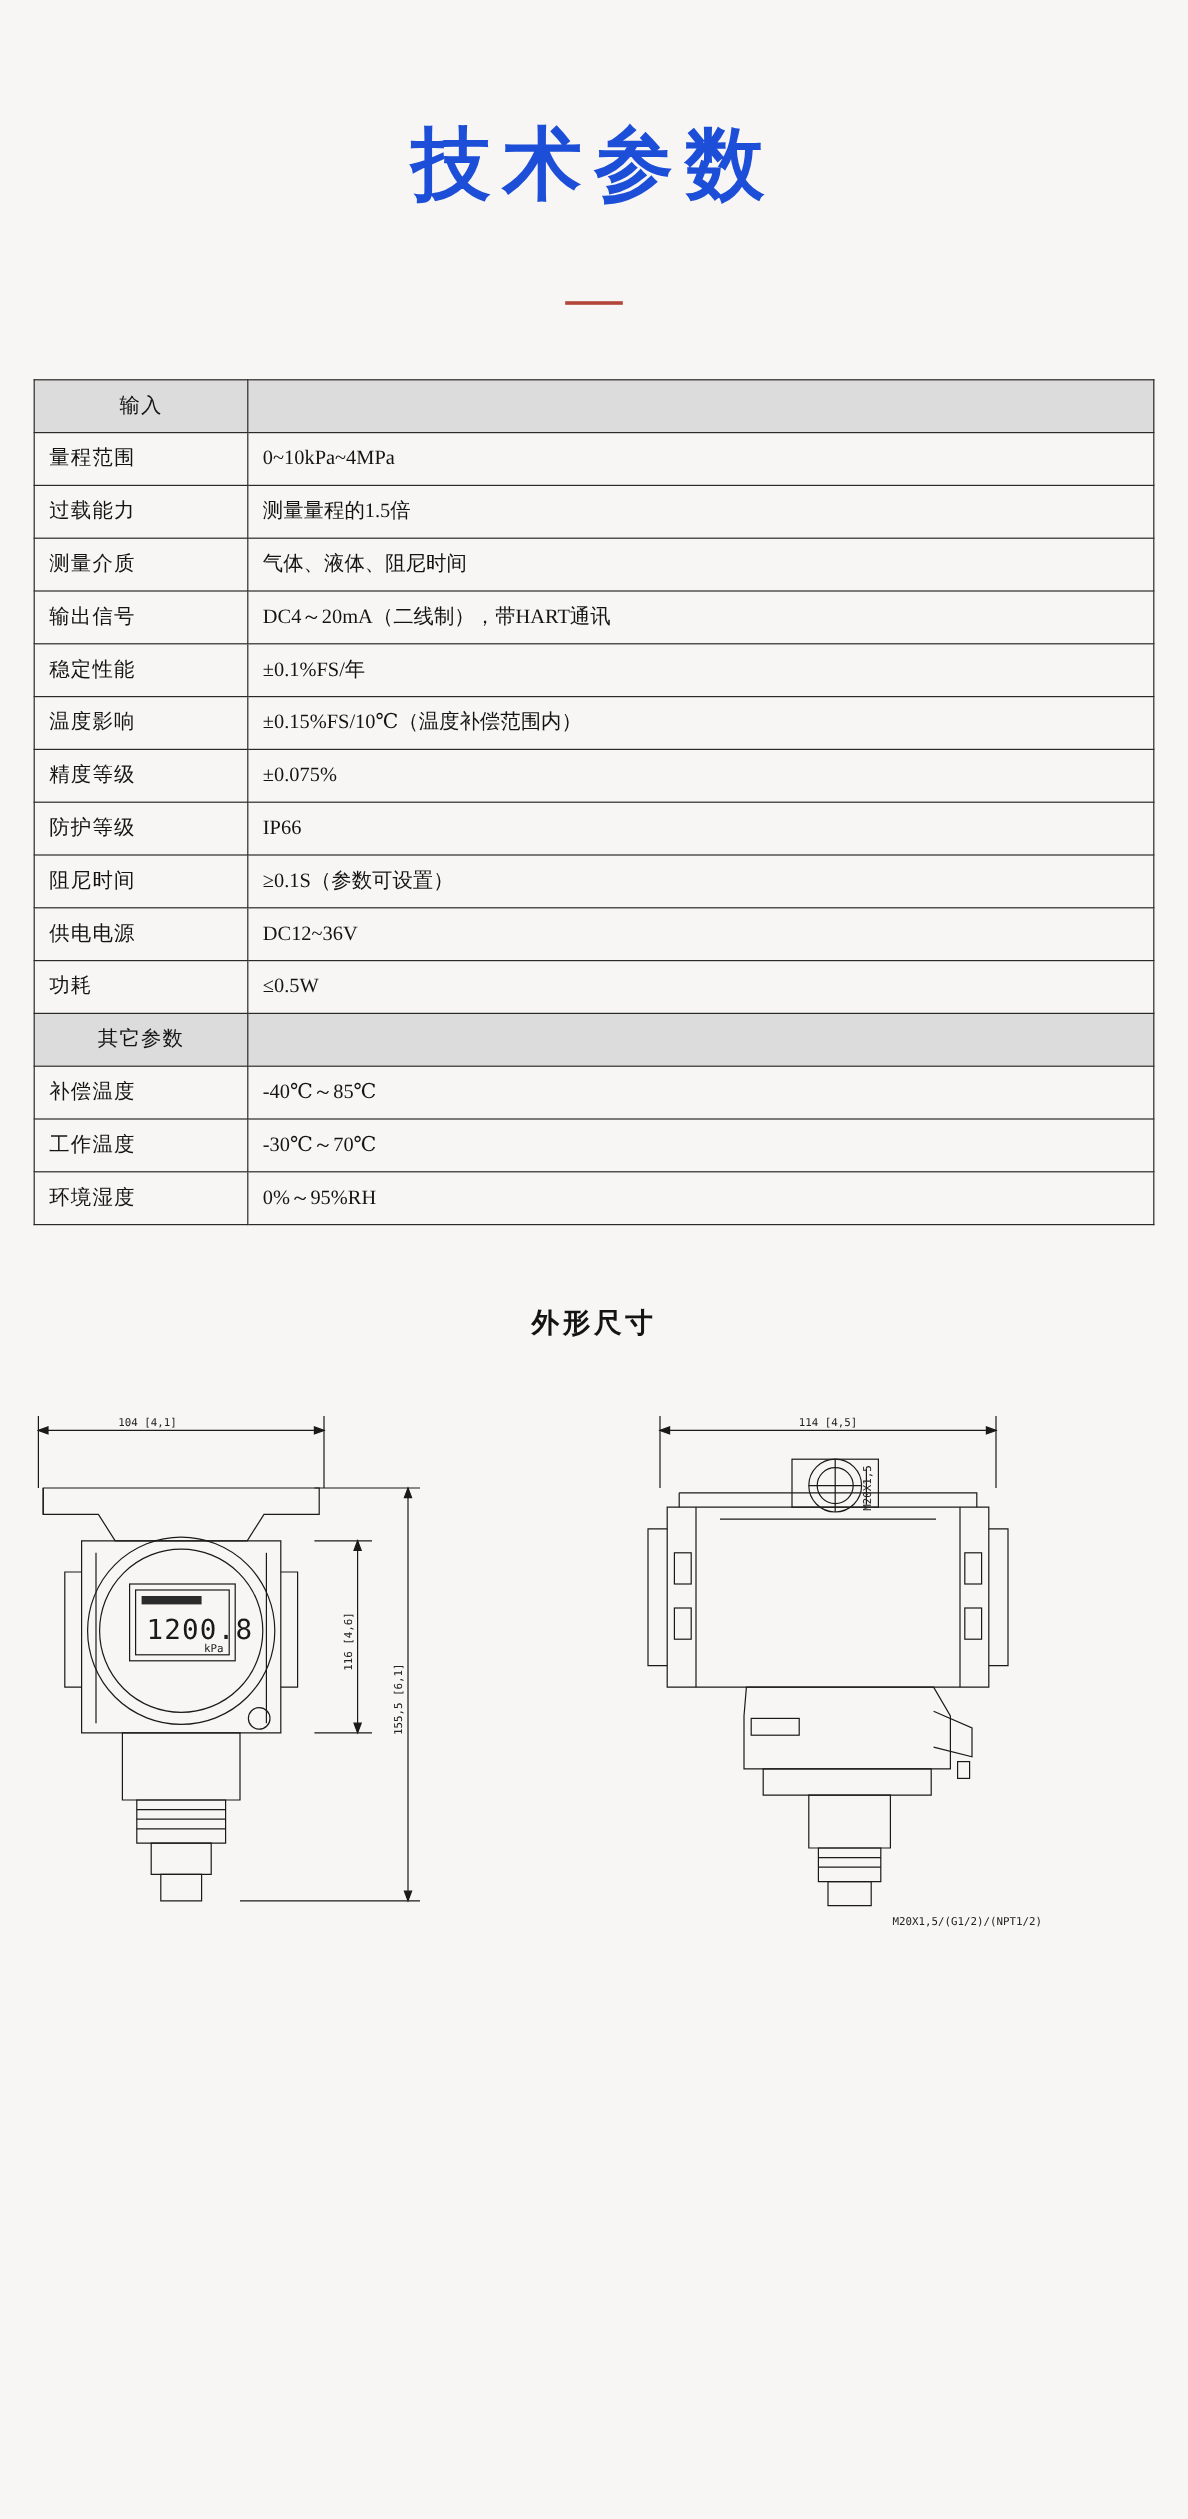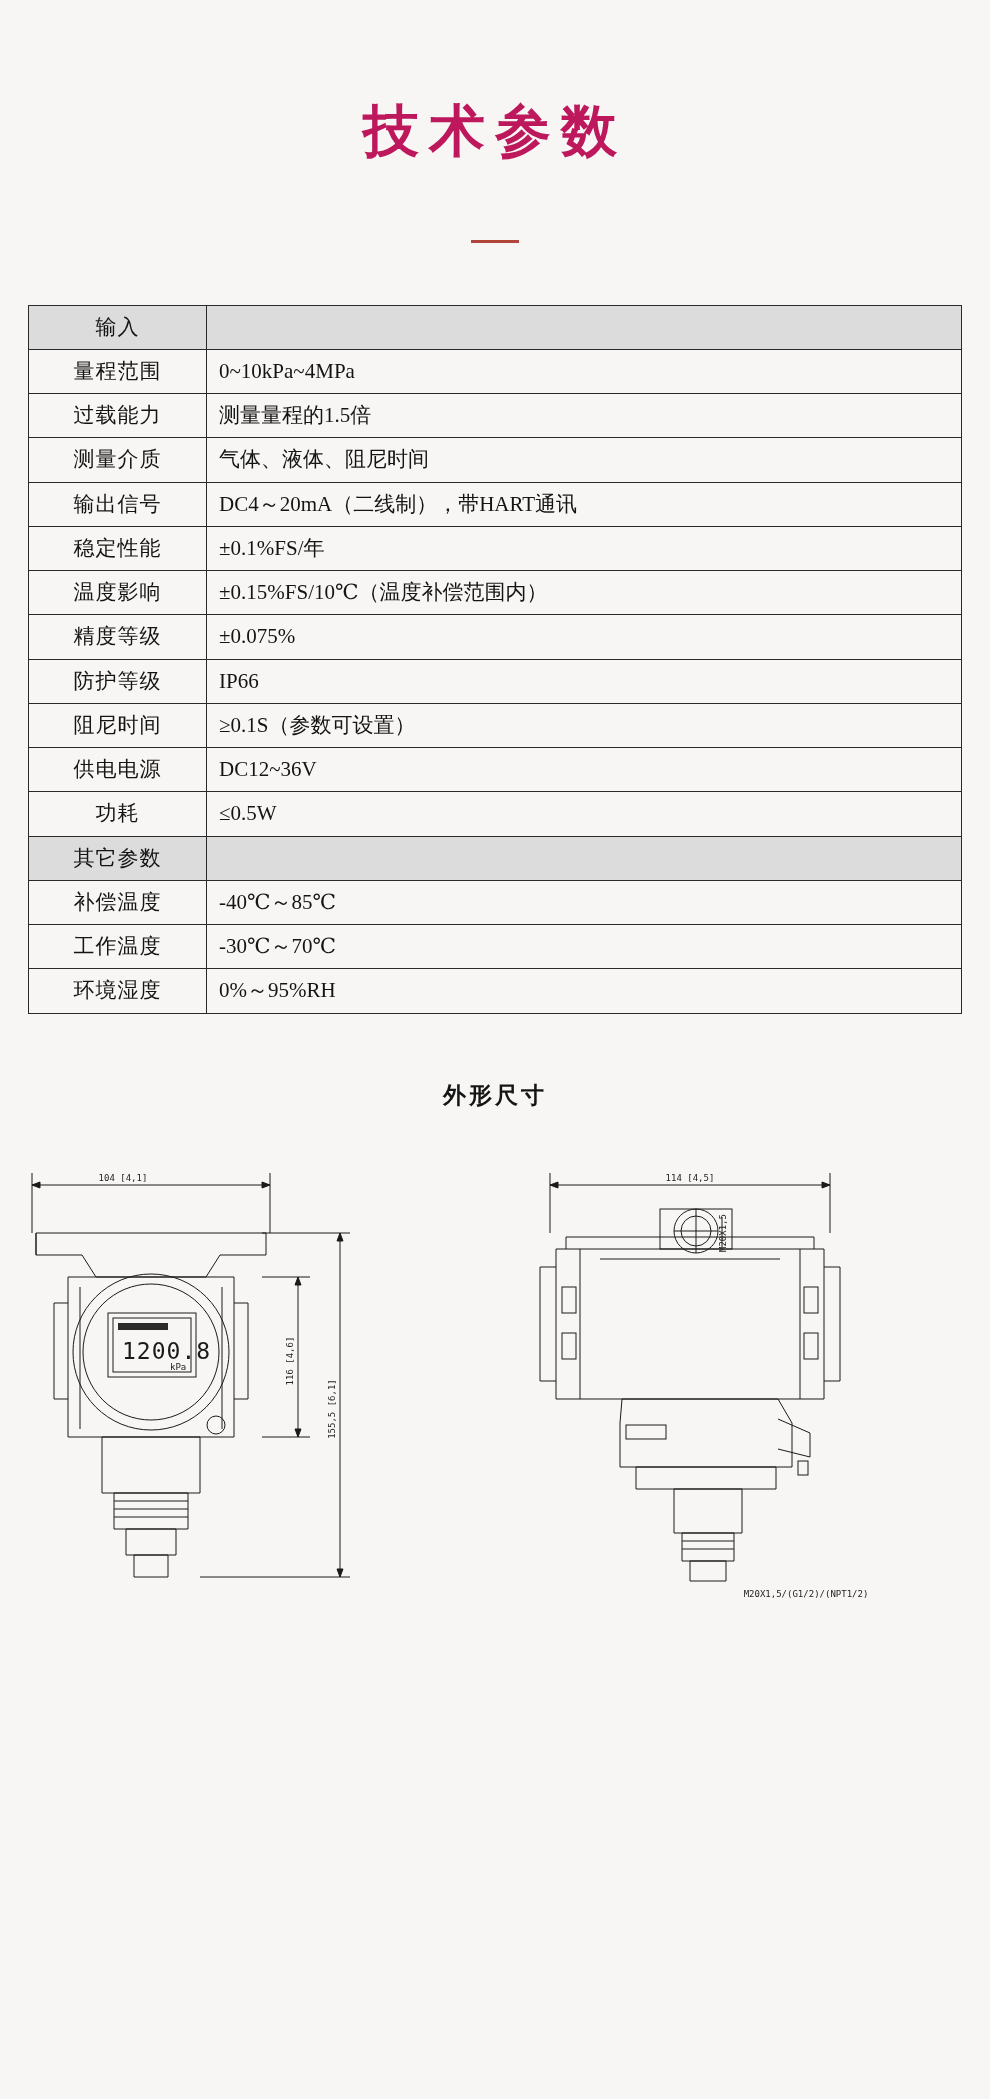--- a/index.html
+++ b/index.html
@@ -18,53 +18,53 @@
     overflow: hidden;
   }
   
   .title-block {
     padding-top: 100px;
     text-align: center;
   }
   .main-title {
     font-family: "Liberation Sans", "DejaVu Sans", sans-serif;
     font-weight: bold;
-    font-size: 56px;
+    font-size: 66px;
     letter-spacing: 10px;
-    color: #be185d;
+    color: #1d4ed8;
     margin: 0;
     line-height: 1.1;
   }
   .title-rule {
     width: 48px;
     height: 3px;
     background: #b1453a;
     margin: 78px auto 0 auto;
   }
   
   .table-wrap {
     margin: 62px 28px 0 28px;
   }
   table.spec {
     width: 100%;
     border-collapse: collapse;
     table-layout: fixed;
-    font-size: 21px;
+    font-size: 17px;
     color: #141414;
   }
   table.spec td {
     border: 1px solid #2a2a2a;
     padding: 8px 12px 9px 12px;
     height: 44px;
     vertical-align: middle;
     line-height: 1.25;
   }
   td.lbl {
     width: 178px;
-    text-align: center;
+    text-align: left;
     letter-spacing: 1px;
     white-space: nowrap;
   }
   tr.section td {
     background: #dcdcdc;
   }
   tr.section td.lbl {
     text-align: center;
   }
   

